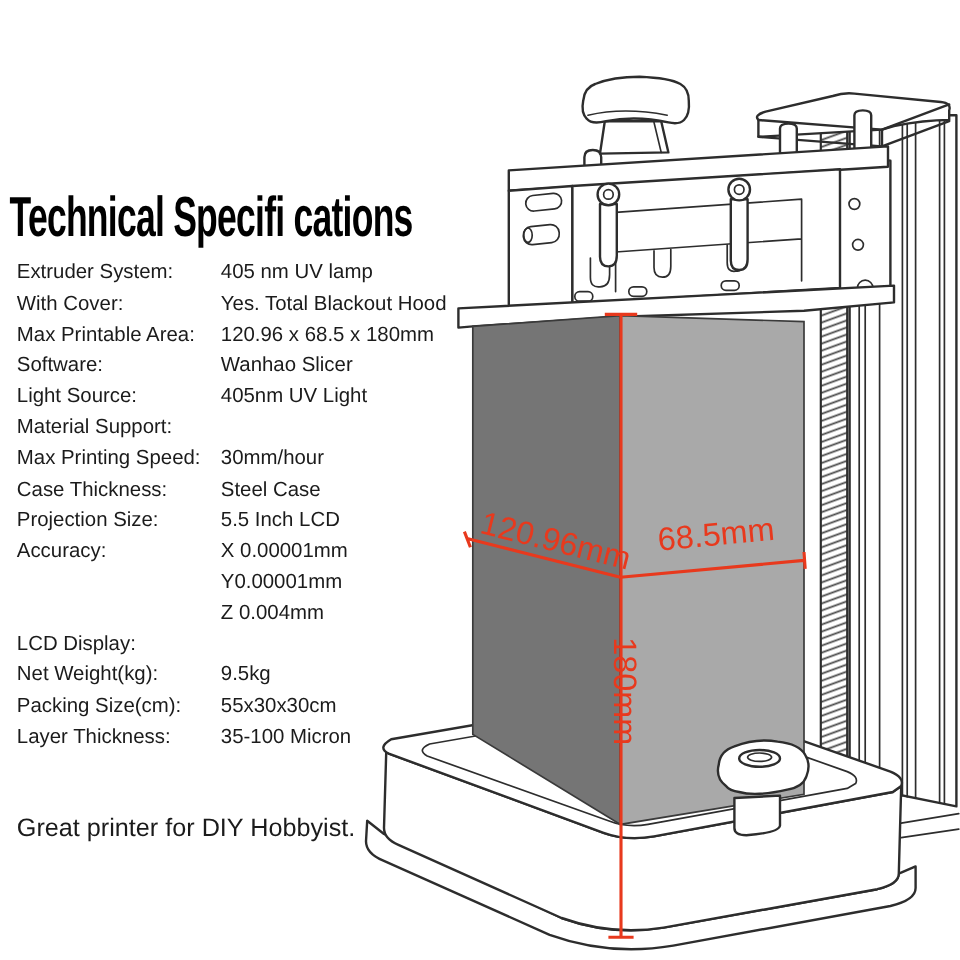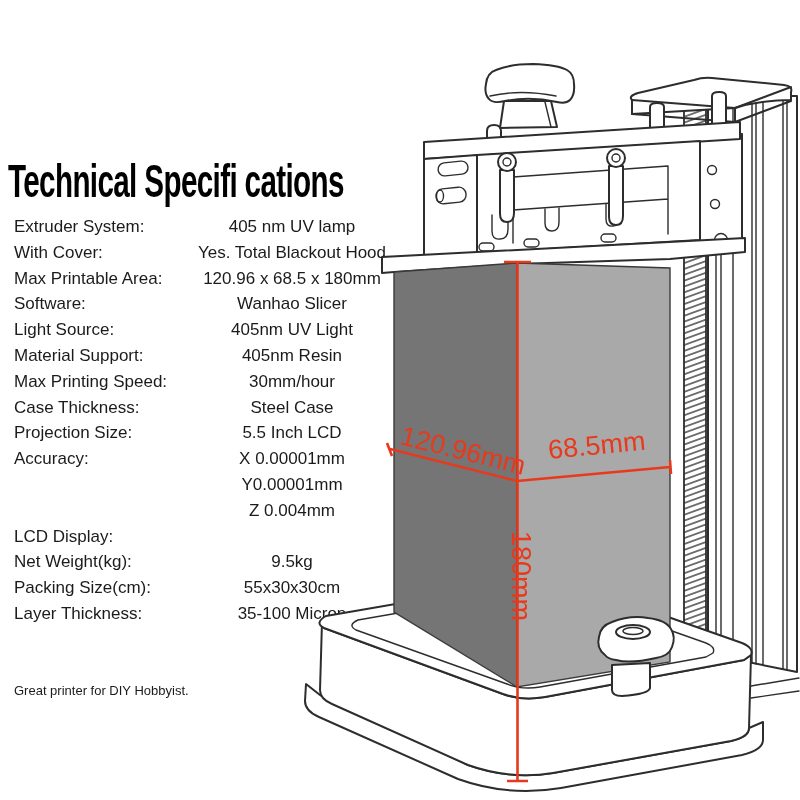--- a/index.html
+++ b/index.html
@@ -20,24 +20,24 @@
     transform:scaleX(0.63);transform-origin:left top;color:#000;
   }
   .spec-table{
     position:absolute;left:14px;top:214px;width:386px;
   }
   .spec-row{
     display:grid;grid-template-columns:170px 1fr;
     line-height:25.8px;font-size:17px;
   }
   .spec-label{white-space:nowrap;}
-  .spec-value{white-space:nowrap;text-align:center;}
+  .spec-value{white-space:nowrap;}
   .footnote{
     position:absolute;left:14px;top:678px;
-    font-size:13px;line-height:25.8px;white-space:nowrap;
+    font-size:21px;line-height:25.8px;white-space:nowrap;
   }
   .illustration{position:absolute;left:0;top:0;}
   
   .ln{fill:none;stroke:var(--outline);stroke-width:2;stroke-linejoin:round;stroke-linecap:round;}
   .ln-thin{fill:none;stroke:var(--outline);stroke-width:1.4;stroke-linejoin:round;stroke-linecap:round;}
   .fw{fill:#ffffff;stroke:var(--outline);stroke-width:2;stroke-linejoin:round;stroke-linecap:round;}
   .face-l{fill:var(--box_left_face);stroke:#3a3a3a;stroke-width:1.4;}
   .face-r{fill:var(--box_right_face);stroke:#3a3a3a;stroke-width:1.4;}
   .red-ln{fill:none;stroke:var(--accent_red);stroke-width:2.6;stroke-linecap:butt;}
   .red-txt{fill:var(--accent_red);font-family:"Liberation Sans",sans-serif;font-size:27px;}
@@ -64,21 +64,20 @@
     <div class="spec-row">
     <span class="spec-label">Software:</span>
     <span class="spec-value">Wanhao Slicer</span>
   </div>
     <div class="spec-row">
     <span class="spec-label">Light Source:</span>
     <span class="spec-value">405nm UV Light</span>
   </div>
     <div class="spec-row">
     <span class="spec-label">Material Support:</span>
-    <span class="spec-value">405nm Resin</span>
   </div>
     <div class="spec-row">
     <span class="spec-label">Max Printing Speed:</span>
     <span class="spec-value">30mm/hour</span>
   </div>
     <div class="spec-row">
     <span class="spec-label">Case Thickness:</span>
     <span class="spec-value">Steel Case</span>
   </div>
     <div class="spec-row">

